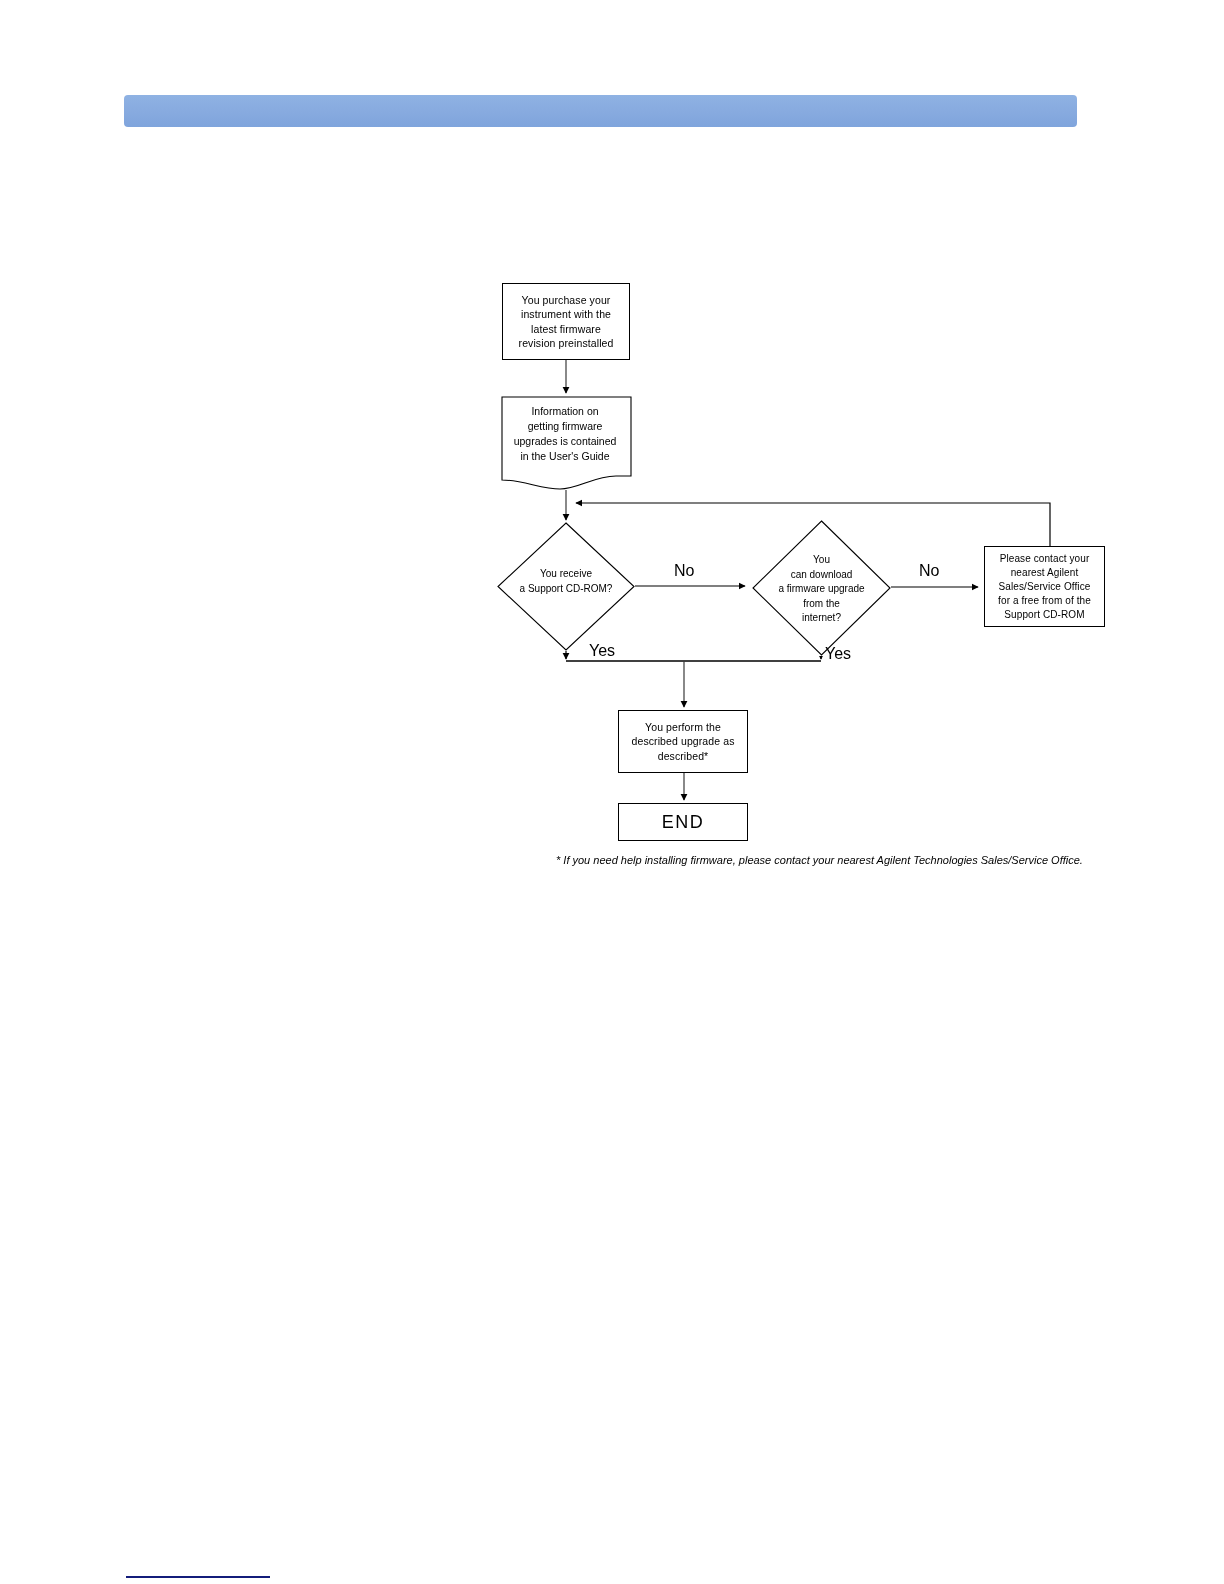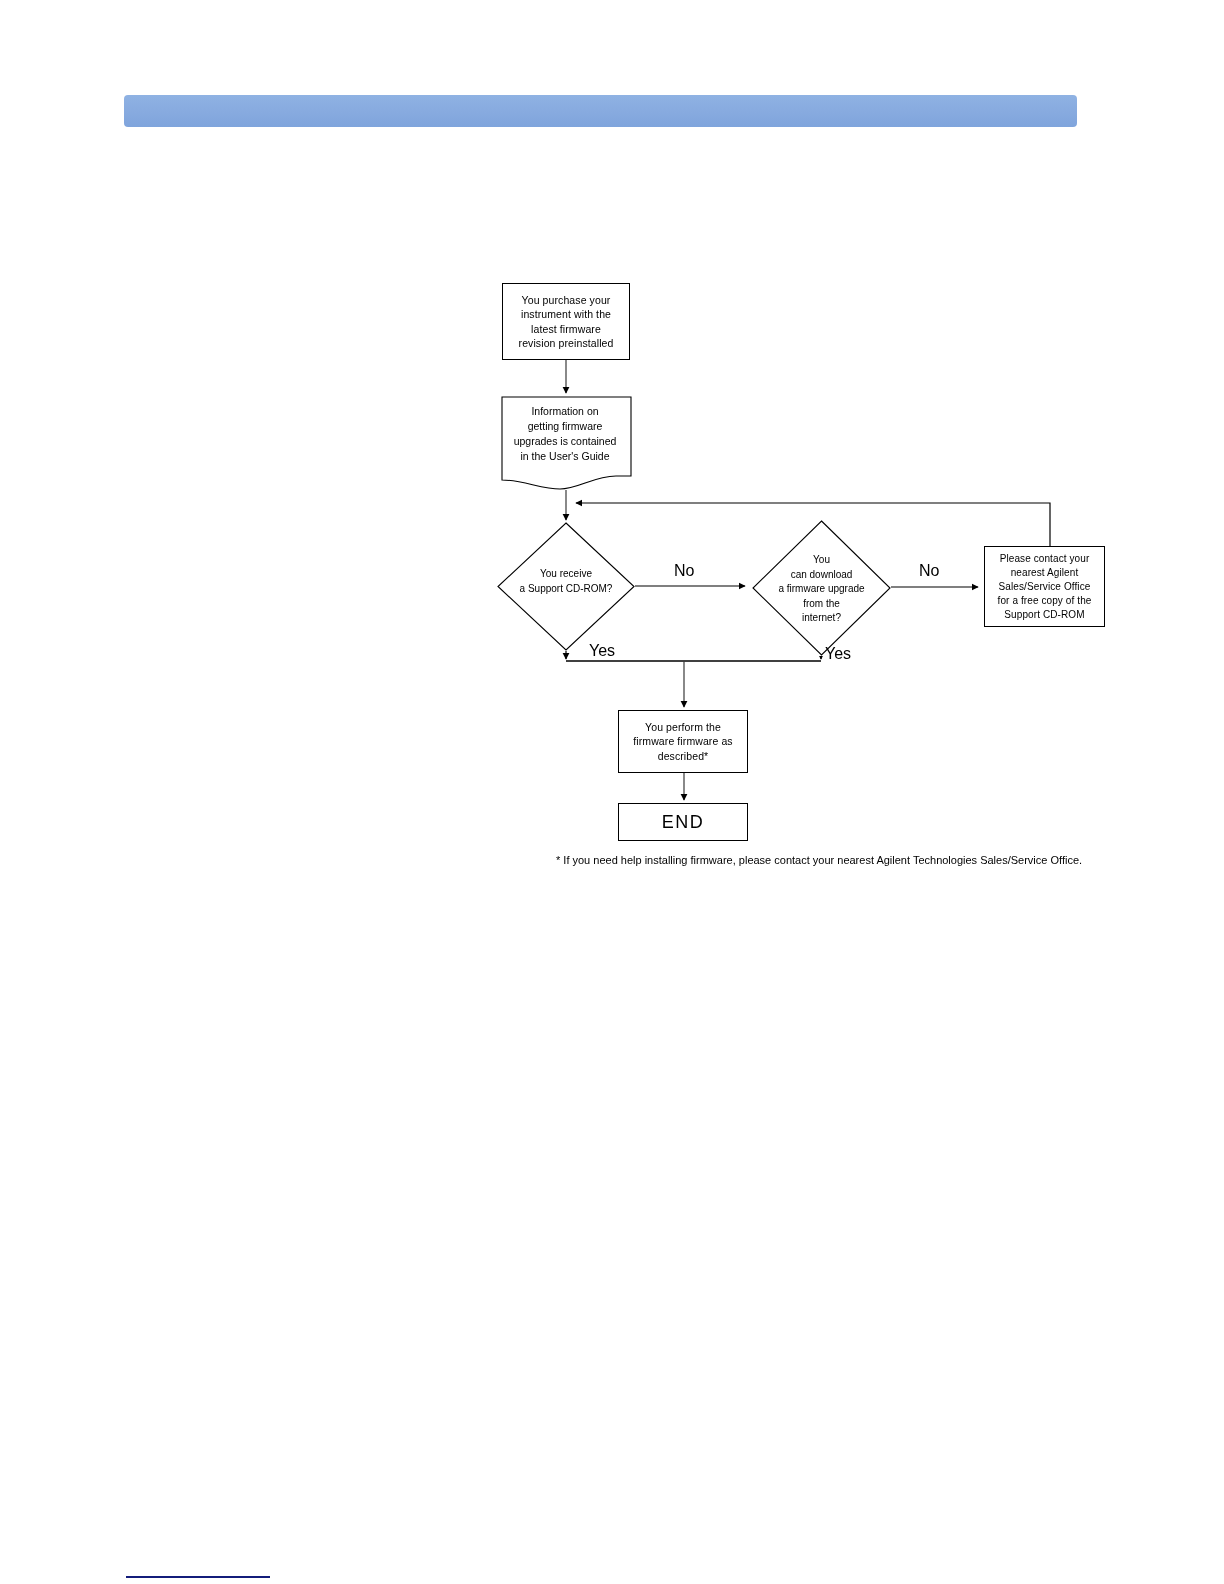--- a/index.html
+++ b/index.html
@@ -139,20 +139,21 @@
 
   
   #footnote {
     position: absolute;
     left: 508px;
     top: 853px;
     font-size: 11px;
     line-height: 15px;
     color: #000000;
     white-space: nowrap;
+    font-style: italic;
   }
 
   #connectors {
     position: absolute;
     left: 0; top: 0;
     width: 1224px;
     height: 1584px;
     pointer-events: none;
   }
 </style>
@@ -228,27 +229,27 @@
 can download
 a firmware upgrade
 from the
 internet?</span>
     </div>
 
     <div class="node box" id="node-contact">
       <span class="txt">Please contact your
 nearest Agilent
 Sales/Service Office
-for a free copy of the
+for a free from of the
 Support CD-ROM</span>
     </div>
 
     <div class="node box" id="node-perform">
       <span class="txt">You perform the
-firmware firmware  as
+described upgrade  as
 described*</span>
     </div>
 
     <div class="node box" id="node-end">
       <span class="txt">END</span>
     </div>
 
     <span class="edge-label" id="label-no-1">No</span>
     <span class="edge-label" id="label-yes-1">Yes</span>
     <span class="edge-label" id="label-no-2">No</span>

